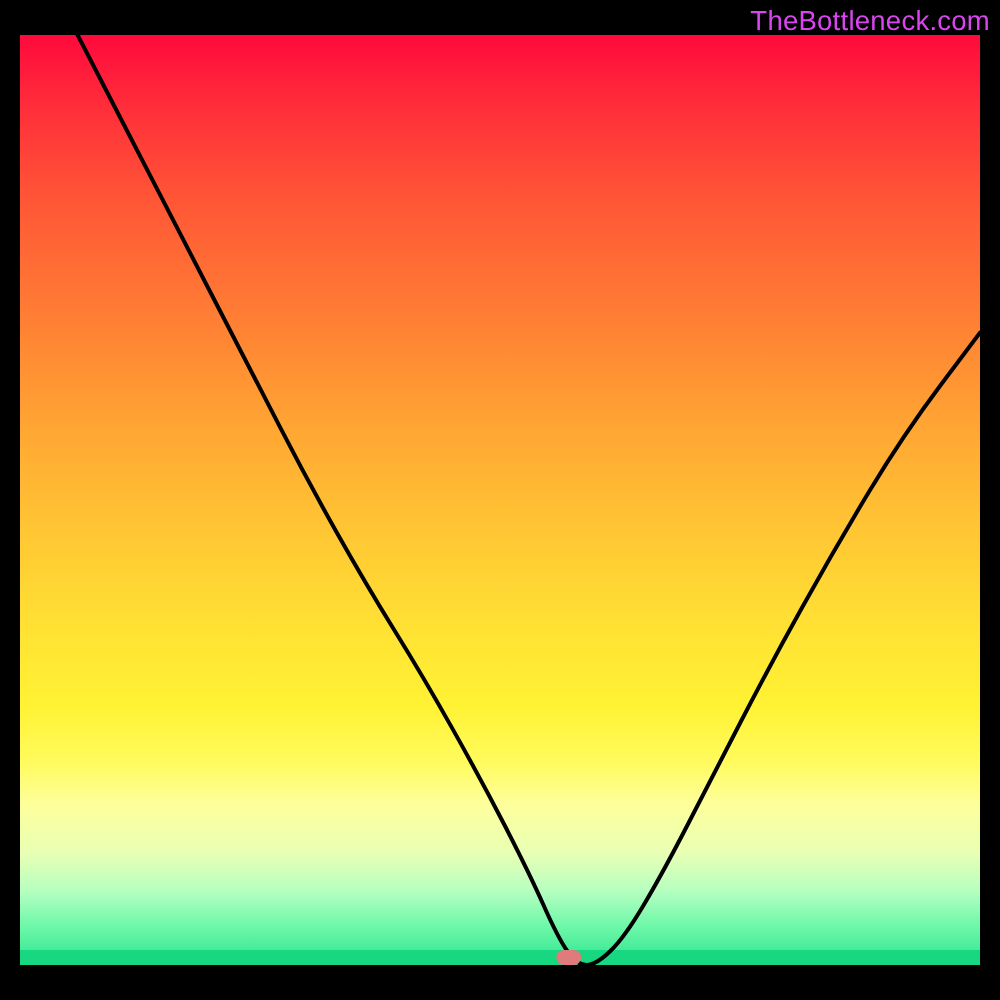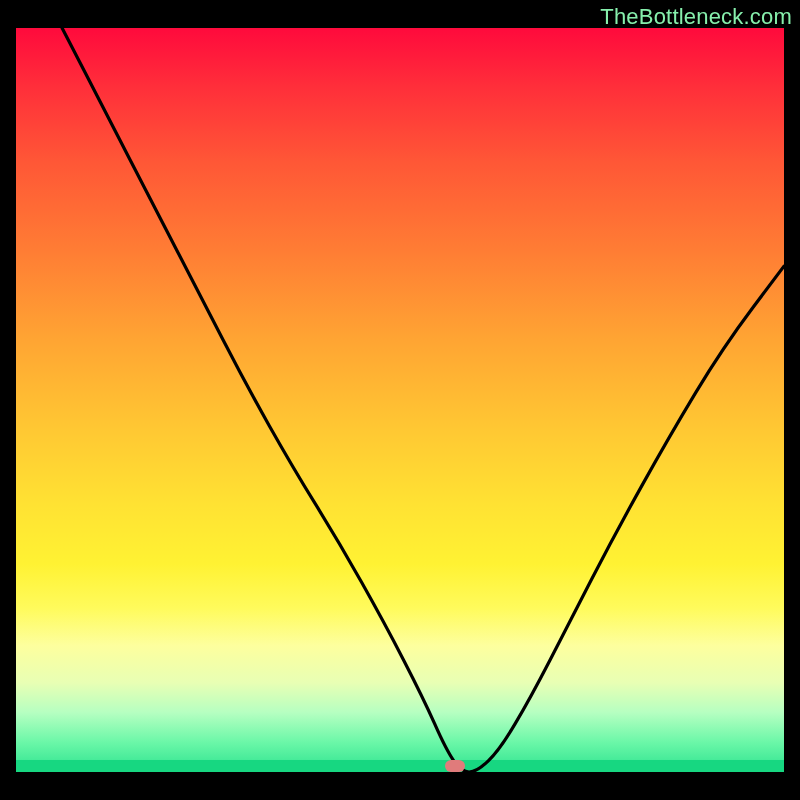--- a/index.html
+++ b/index.html
@@ -14,21 +14,21 @@
   .stage {
     position: relative;
     width: 800px;
     height: 800px;
     background: #000;
   }
   .watermark {
     position: absolute;
     top: 4px;
     right: 8px;
-    color: #86efac;
+    color: #d946ef;
     font-size: 22px;
     font-weight: 500;
     letter-spacing: 0.2px;
     user-select: none;
     z-index: 50;
   }
   .gradient {
     position: absolute;
     left: 16px;
     top: 28px;

